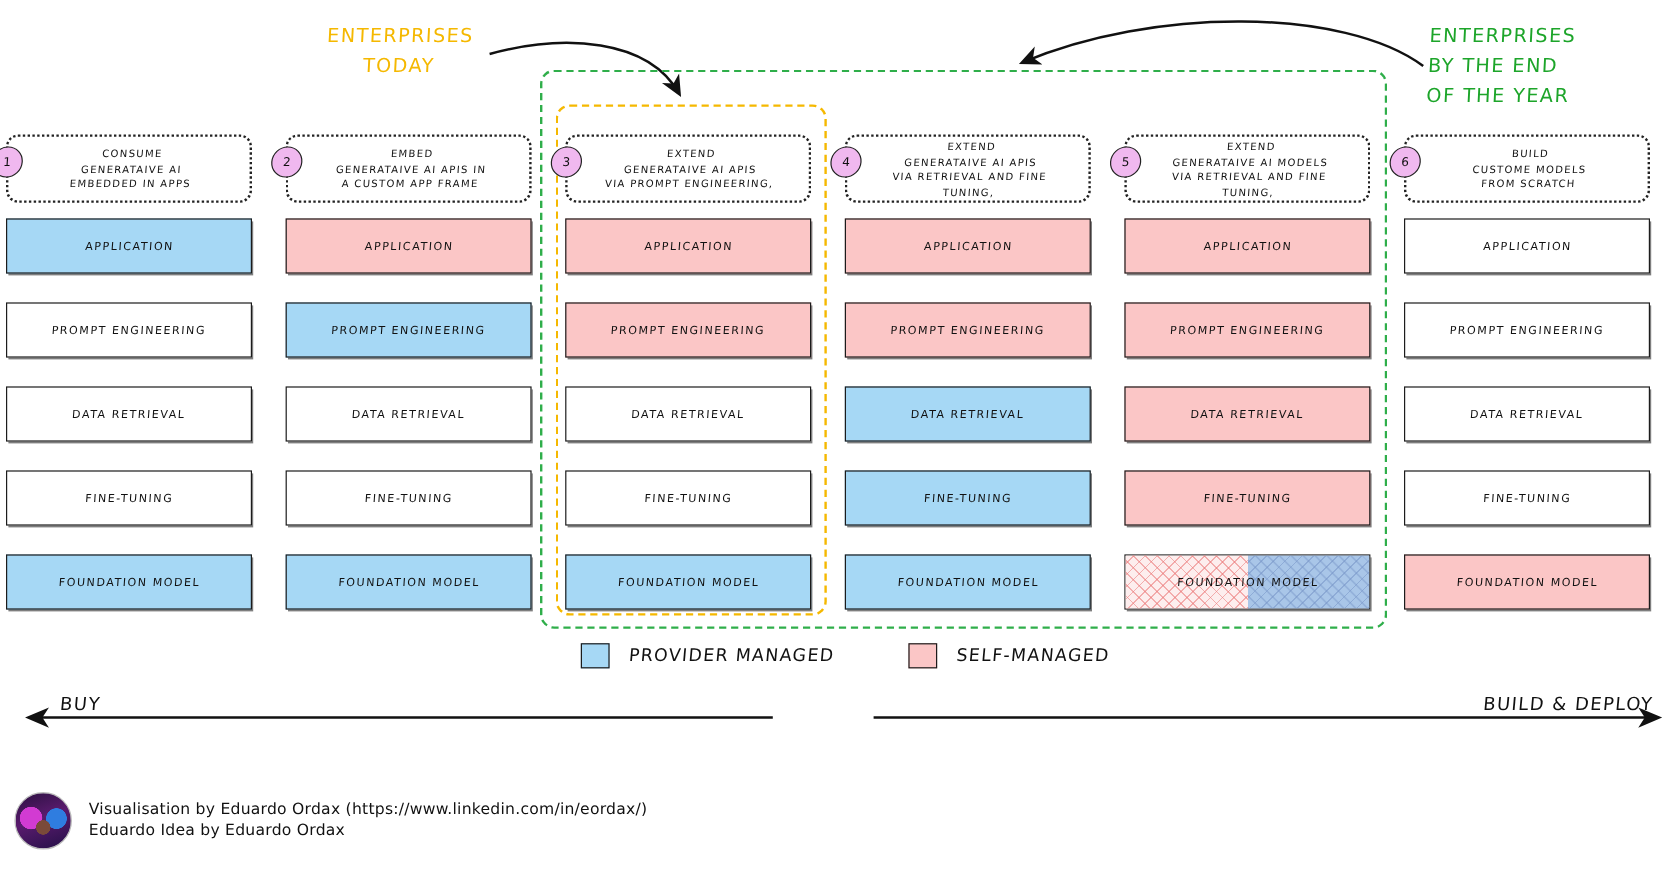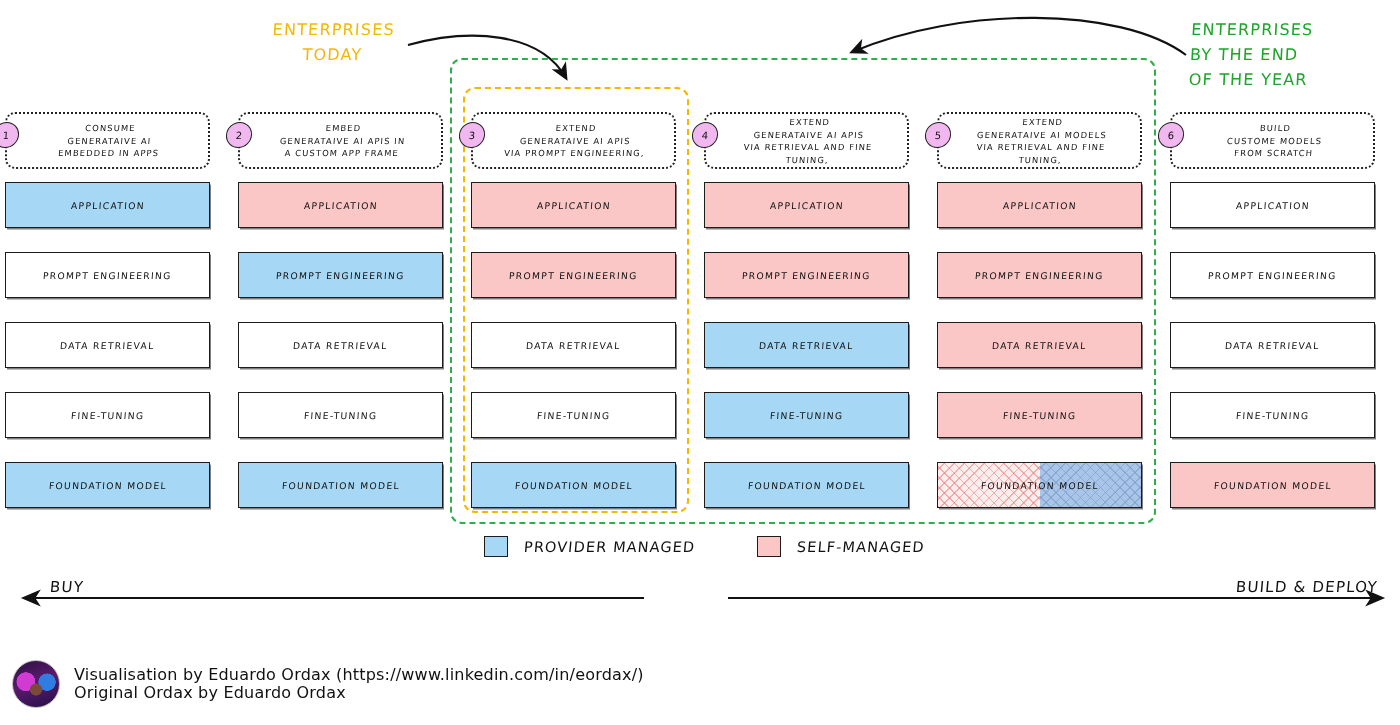--- a/index.html
+++ b/index.html
@@ -126,21 +126,21 @@
   #avatar {
     width: 48px; height: 48px; border-radius: 50%;
     background:
       radial-gradient(circle at 50% 62%, #7a4a3a 0 16%, transparent 17%),
       radial-gradient(circle at 28% 45%, #d23bd2 0 22%, transparent 23%),
       radial-gradient(circle at 74% 46%, #2f7de0 0 20%, transparent 21%),
       linear-gradient(160deg, #2b1040 0%, #5a1b6e 45%, #241047 100%);
     border: 1px solid #bbb;
     flex: 0 0 auto;
   }
-  .footer-line { font-size: 16px; line-height: 18px; color: #111; letter-spacing: .2px; }
+  .footer-line { font-size: 13px; line-height: 18px; color: #111; letter-spacing: .2px; }
 
   svg.overlay { position: absolute; left: 0; top: 0; width: 1400px; height: 725px; pointer-events: none; }
 </style>
 </head>
 <body>
 
 <div id="stage">
 
   <svg class="overlay" viewBox="0 0 1400 725">
     <defs>
@@ -325,17 +325,17 @@
     </div>
   </div>
 
   <div id="axis-buy-label" class="axis-label">BUY</div>
   <div id="axis-build-label" class="axis-label">BUILD &amp; DEPLOY</div>
 
   <div id="footer">
     <div id="avatar"></div>
     <div>
       <div class="footer-line">Visualisation by Eduardo Ordax (https://www.linkedin.com/in/eordax/)</div>
-      <div class="footer-line">Original Ordax by Eduardo Ordax</div>
+      <div class="footer-line">Eduardo Idea by Eduardo Ordax</div>
     </div>
   </div>
 
 </div>
 
 </body></html>

